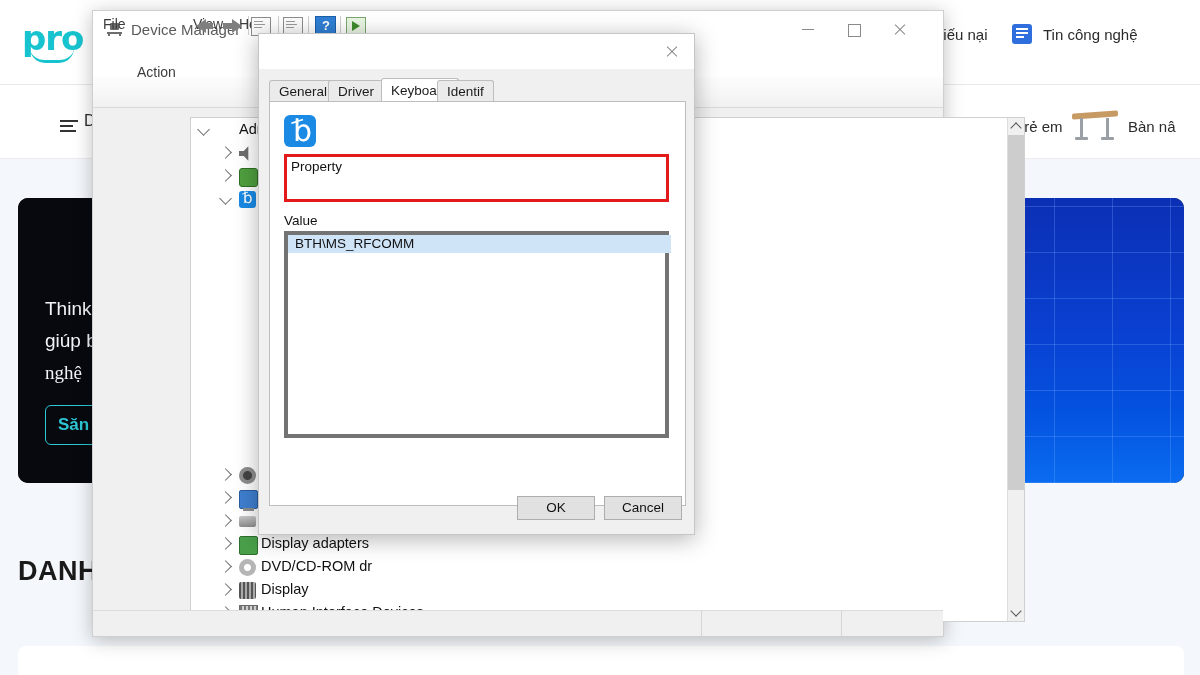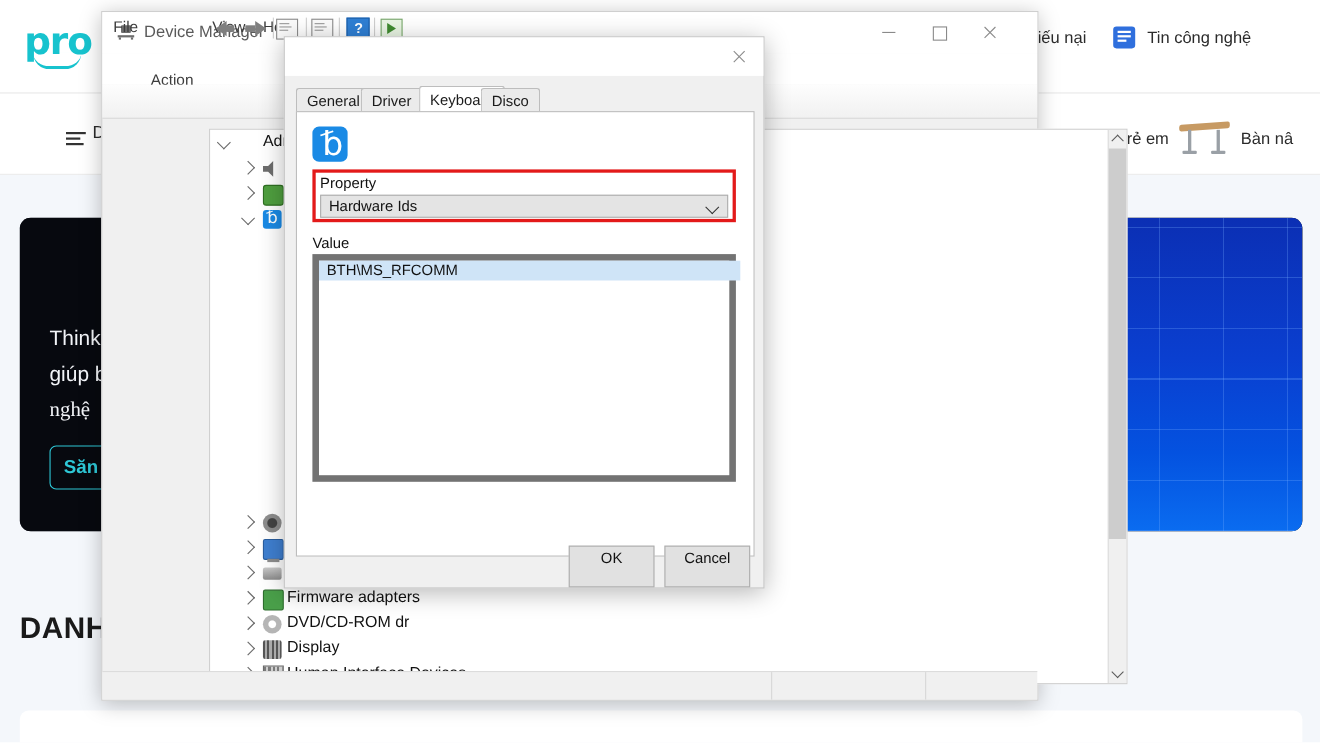--- a/index.html
+++ b/index.html
@@ -301,30 +301,30 @@
   }
   .prop-select .val{position:absolute;left:7px;top:2px;font-size:13.5px;color:#111;}
   .prop-select .cv{
     position:absolute;right:9px;top:6px;width:8px;height:8px;
     border-right:1.5px solid #333;border-bottom:1.5px solid #333;transform:rotate(45deg);
   }
 
   .lbl-value{position:absolute;left:14px;top:111px;font-size:13.5px;color:#111;}
   .value-list{
     position:absolute;left:14px;top:129px;width:385px;height:207px;
-    background:#ffffff;border:6px solid #737373;box-sizing:border-box;
+    background:#ffffff;border:4px solid #737373;box-sizing:border-box;
   }
   .value-row{
     position:absolute;left:0;top:0;width:383px;height:18px;
     background:#cfe4f7;
   }
   .value-row .txt{position:absolute;left:7px;top:1px;font-size:13.5px;color:#111;}
 
   .dlg-btn{
-    position:absolute;top:462px;width:78px;height:38px;
+    position:absolute;top:462px;width:78px;height:24px;
     background:#e1e1e1;border:1px solid #adadad;box-sizing:border-box;
   }
   .dlg-btn .t{position:absolute;left:0;top:3px;width:76px;text-align:center;font-size:13.5px;color:#111;}
   .btn-ok{left:258px;}
   .btn-cancel{left:345px;}
 </style>
 </head>
 <body>
 
 <div id="website">
@@ -515,21 +515,21 @@
           <div class="lbl" style="left: 70px;">Computer</div>
         </div>
         <div class="node" style="top: 392px;">
           <div class="chev chev-right" style="left: 30px;"></div>
           <div class="ic ic-disk" style="left: 48px;"></div>
           <div class="lbl" style="left: 70px;">Disk drives</div>
         </div>
         <div class="node" style="top: 415px;">
           <div class="chev chev-right" style="left: 30px;"></div>
           <div class="ic ic-disp" style="left: 48px;"></div>
-          <div class="lbl" style="left: 70px;">Firmware adapters</div>
+          <div class="lbl" style="left: 70px;">Display adapters</div>
         </div>
         <div class="node" style="top: 438px;">
           <div class="chev chev-right" style="left: 30px;"></div>
           <div class="ic ic-dvd" style="left: 48px;"></div>
           <div class="lbl" style="left: 70px;">DVD/CD-ROM dr</div>
         </div>
         <div class="node" style="top: 461px;">
           <div class="chev chev-right" style="left: 30px;"></div>
           <div class="ic ic-fw" style="left: 48px;"></div>
           <div class="lbl" style="left: 70px;">Display</div>
@@ -556,32 +556,28 @@
 <div id="propdlg">
   <div class="pd-title"></div>
   <div class="pd-close">
       <div class="gl-x"></div>
     </div>
 
   <div class="pd-tabs">
     <div class="tab tab-general">General</div>
     <div class="tab tab-driver">Driver</div>
     <div class="tab tab-details active">Keyboard</div>
-    <div class="tab tab-events">Disco</div>
+    <div class="tab tab-events">Identif</div>
   </div>
 
   <div class="pd-page">
     <div class="pd-devico"></div>
 
     <div class="redbox"></div>
     <div class="lbl-prop">Property</div>
-    <div class="prop-select">
-      <span class="val">Hardware Ids</span>
-      <span class="cv"></span>
-    </div>
 
     <div class="lbl-value">Value</div>
     <div class="value-list">
       <div class="value-row">
         <span class="txt">BTH\MS_RFCOMM</span>
       </div>
     </div>
   </div>
 
   <div class="dlg-btn btn-ok">

